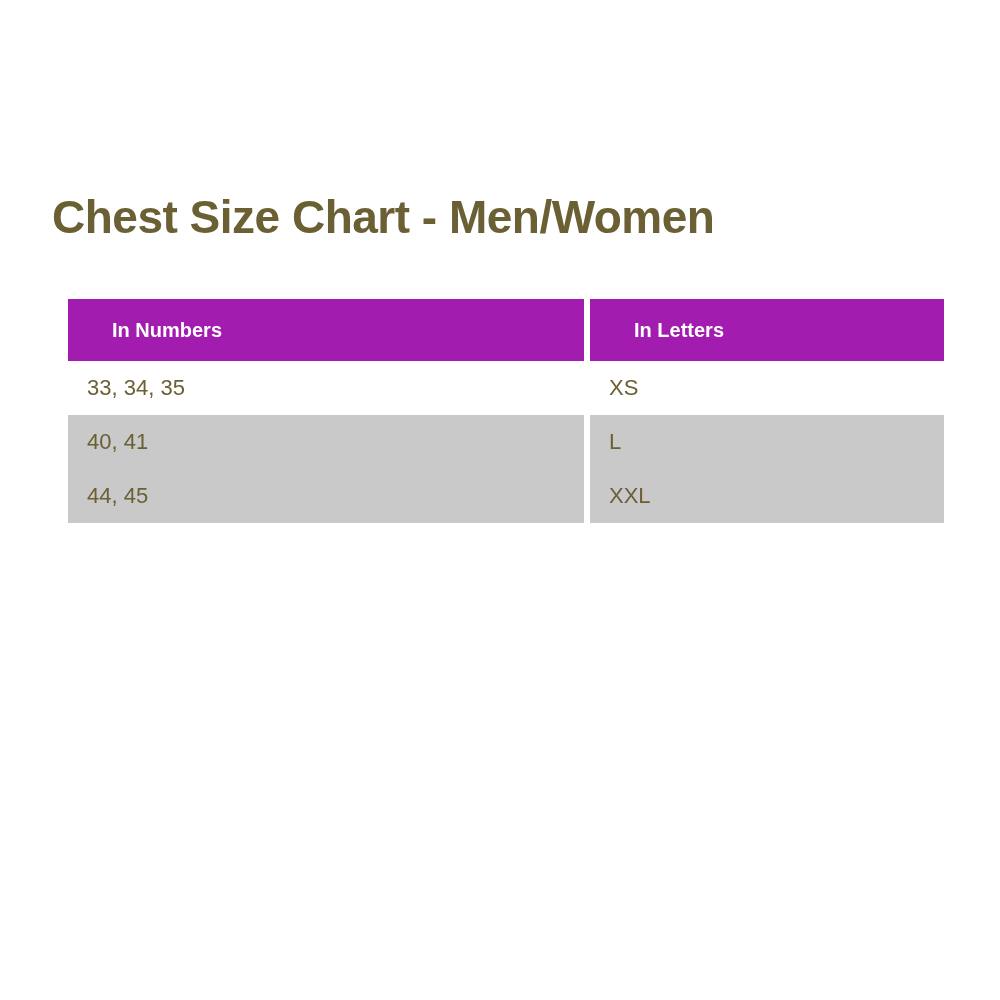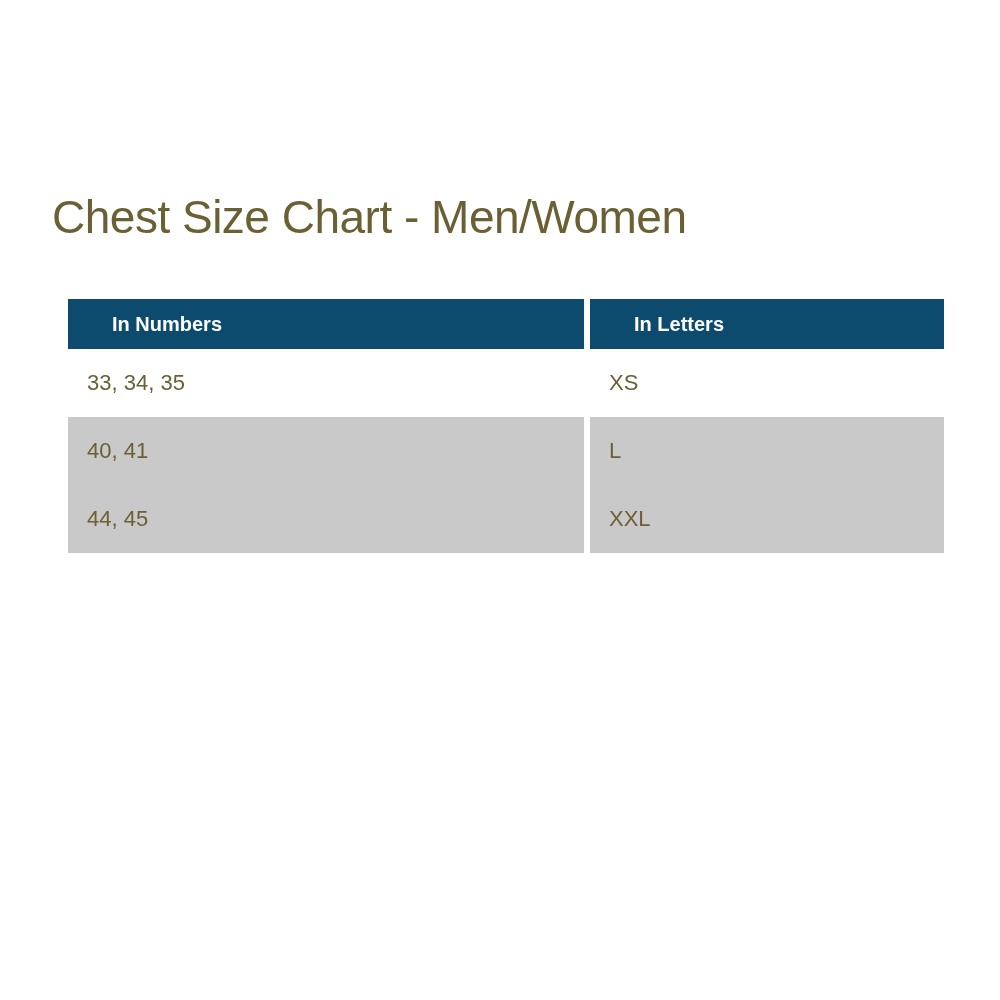--- a/index.html
+++ b/index.html
@@ -17,55 +17,55 @@
     position: relative;
     width: 1000px;
     height: 1000px;
     box-sizing: border-box;
   }
   .title {
     position: absolute;
     left: 52px;
     top: 190px;
     font-size: 46px;
-    font-weight: 400;
+    font-weight: 700;
     color: #6b6034;
     letter-spacing: -0.5px;
     white-space: nowrap;
   }
   .table {
     position: absolute;
     left: 68px;
     top: 299px;
     width: 876px;
     border-collapse: collapse;
     table-layout: fixed;
   }
   .table th, .table td {
     text-align: left;
     padding: 0 0 0 19px;
     margin: 0;
   }
   .table thead th {
-    background: #0c4a6e;
+    background: #a21caf;
     color: #ffffff;
     font-size: 20px;
     font-weight: bold;
-    height: 50px;
+    height: 62px;
     vertical-align: middle;
     padding-left: 44px;
   }
   .table thead th.col-left {
     width: 472px;
     border-right: 6px solid #ffffff;
   }
   .table tbody td {
     font-size: 22px;
     color: #6b6034;
-    height: 68px;
+    height: 54px;
     vertical-align: middle;
     background: #ffffff;
   }
   .table tbody tr.alt td {
     background: #c9c9c9;
   }
   .table tbody td.col-left {
     width: 472px;
     border-right: 6px solid #ffffff;
   }

